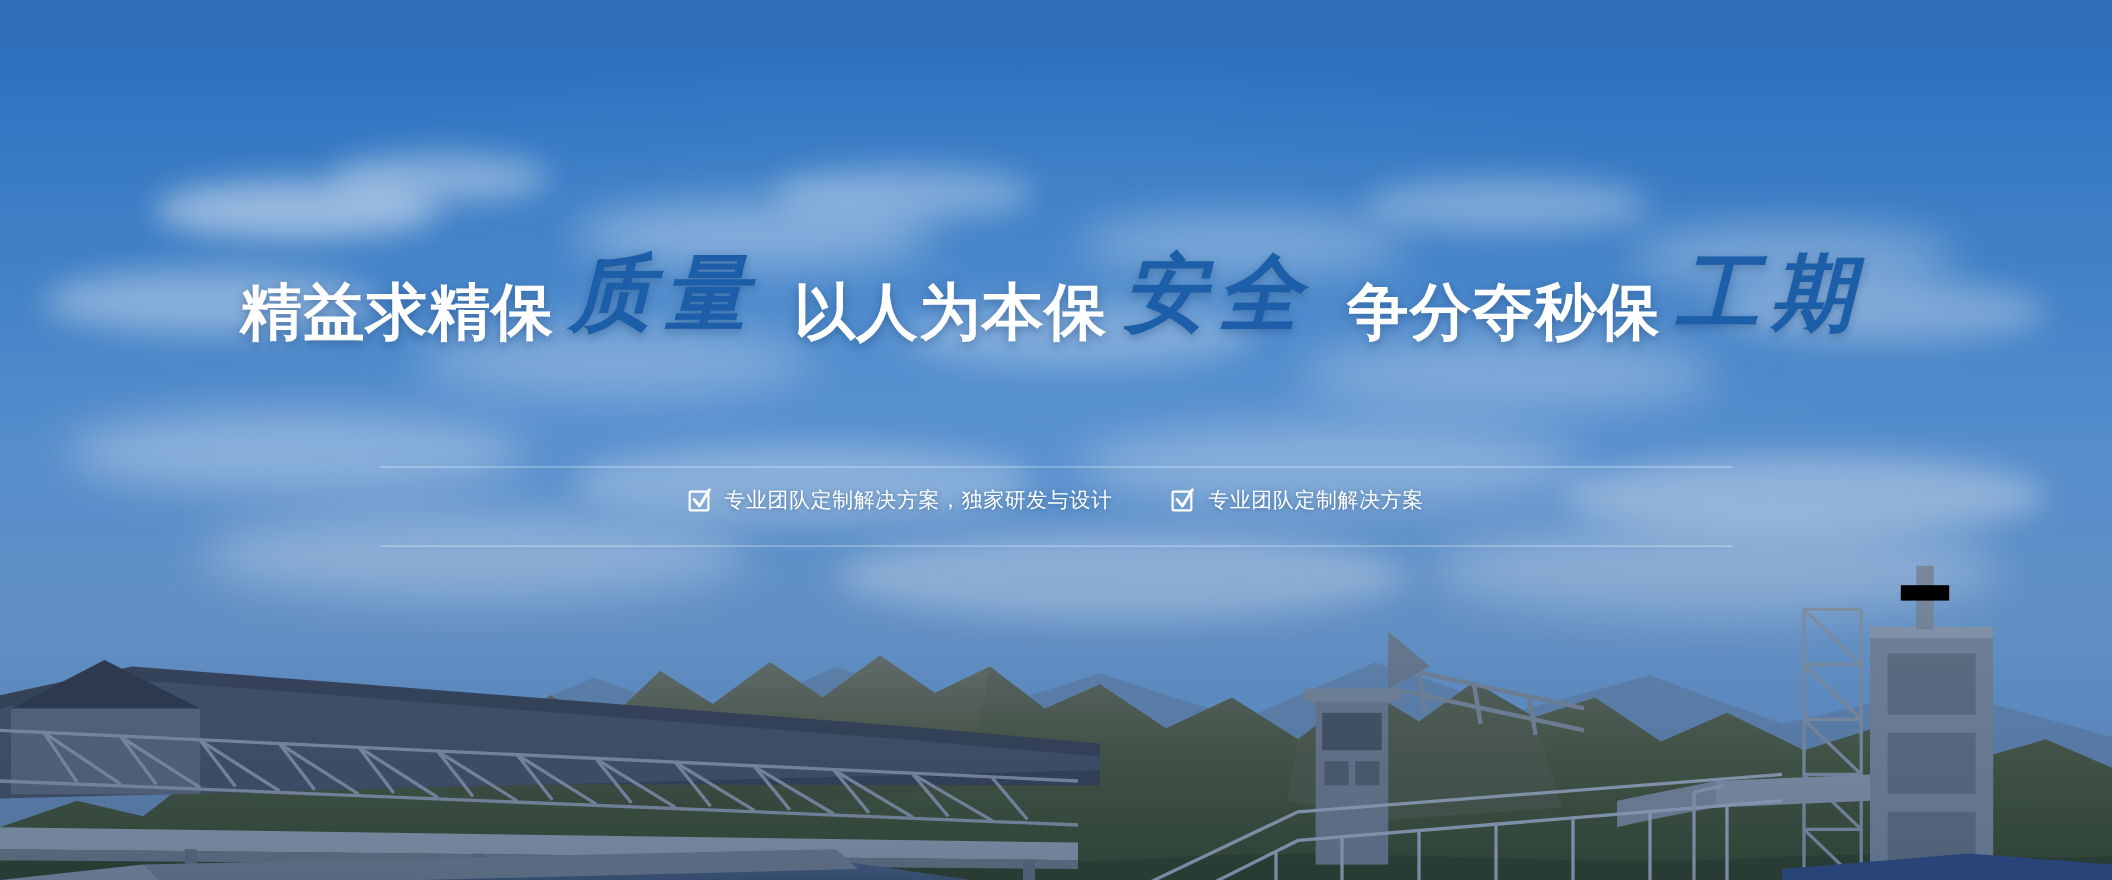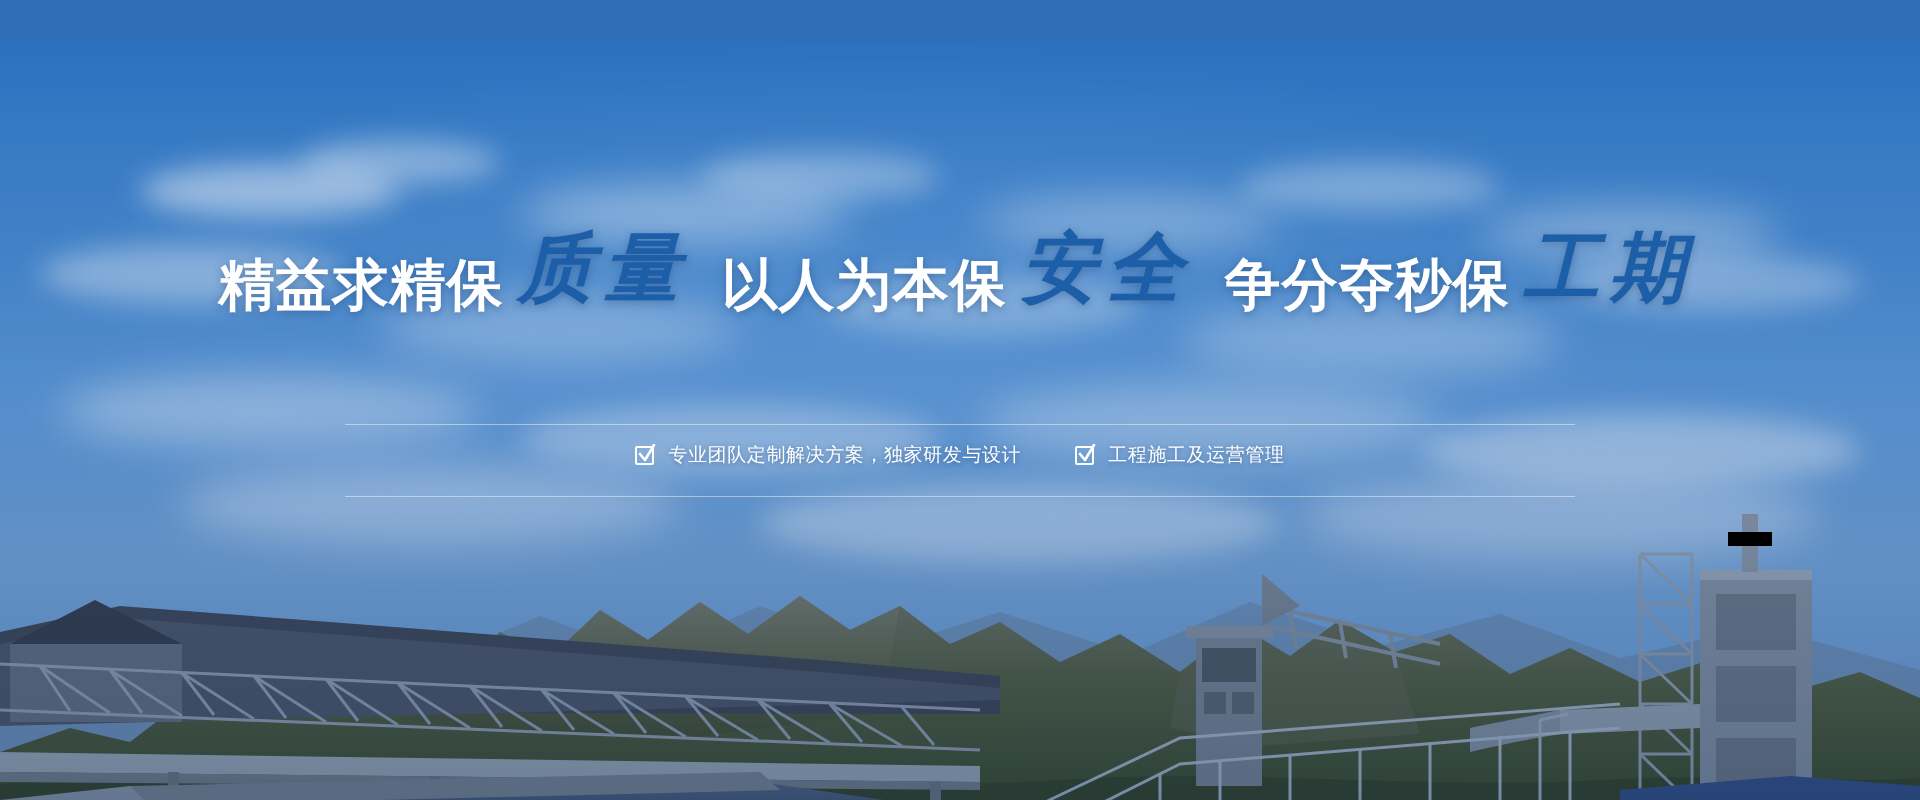--- a/index.html
+++ b/index.html
@@ -283,21 +283,21 @@
         </span>
         <span class="feat-label">专业团队定制解决方案，独家研发与设计</span>
       </div>
 
       <div class="feat">
         <span class="chk">
           <svg width="18" height="22" viewBox="0 0 18 22" aria-hidden="true">
             <path d="M2 10 L7 16 L16 1" stroke="#ffffff" stroke-width="2.6" fill="none" stroke-linecap="round" stroke-linejoin="round"></path>
           </svg>
         </span>
-        <span class="feat-label">工程施工及运营管理</span>
+        <span class="feat-label">专业团队定制解决方案</span>
       </div>
 
 
     </div>
 
     <div class="rule rule-bot"></div>
 
   </div>
 </div>
 

